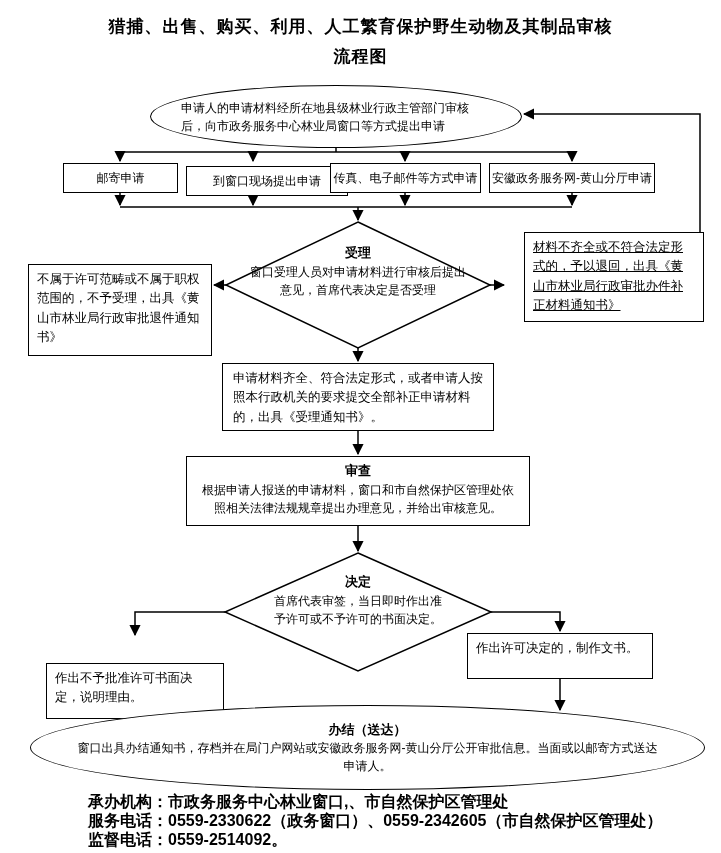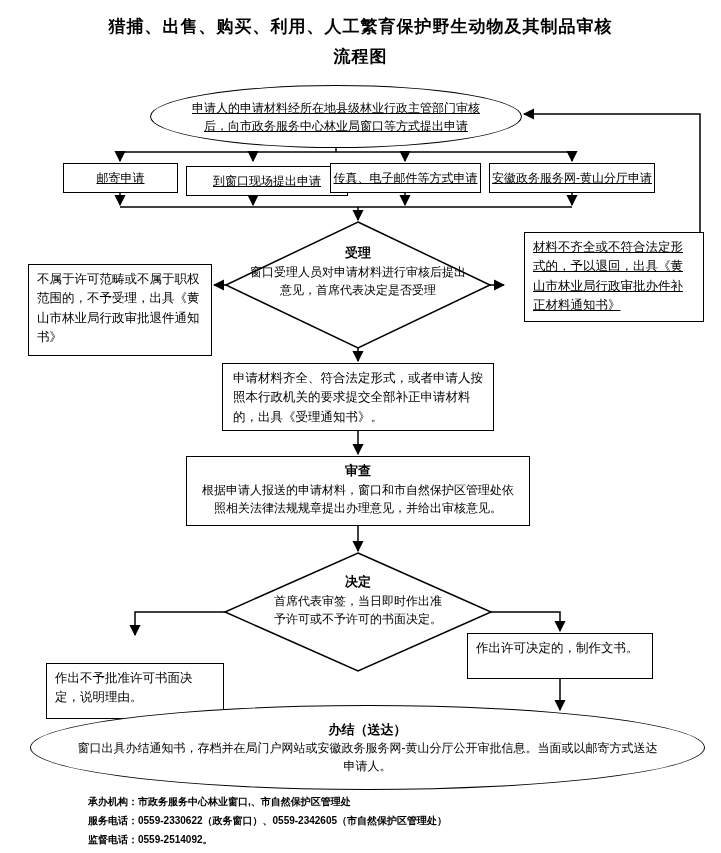--- a/index.html
+++ b/index.html
@@ -8,26 +8,26 @@
     font-family:"Liberation Sans", sans-serif;overflow:hidden;
   }
   .titlewrap{position:absolute;left:0;top:12px;width:721px;text-align:center;}
   .title-line{font-size:17px;font-weight:bold;line-height:30px;letter-spacing:1px;}
   svg.flow{position:absolute;left:0;top:0;width:721px;height:853px;}
   .node{
     position:absolute;box-sizing:border-box;border:1.5px solid #000;background:#fff;
     font-size:12px;line-height:1.5;
   }
   .rect{padding:5px 8px;}
-  .cflex{display:flex;align-items:center;justify-content:center;text-align:center;text-decoration:underline;}
+  .cflex{display:flex;align-items:center;justify-content:center;}
   .ellipse{border-radius:50%;}
   .dtext{position:absolute;text-align:center;font-size:12px;line-height:1.5;background:transparent;}
   .dtitle{font-weight:bold;font-size:13px;line-height:1.5;}
   .ntitle{font-weight:bold;font-size:13px;line-height:1.5;text-align:center;}
-  .footer{position:absolute;left:88px;top:792px;font-size:10px;font-weight:bold;line-height:19px;}
+  .footer{position:absolute;left:88px;top:792px;font-size:16px;font-weight:bold;line-height:19px;}
   .small125{font-size:12.5px;line-height:1.55;}
 </style>
 </head>
 <body>
 
 <div class="canvas">
 
   <div class="titlewrap">
     <div class="title-line">猎捕、出售、购买、利用、人工繁育保护野生动物及其制品审核</div>
     <div class="title-line">流程图</div>

